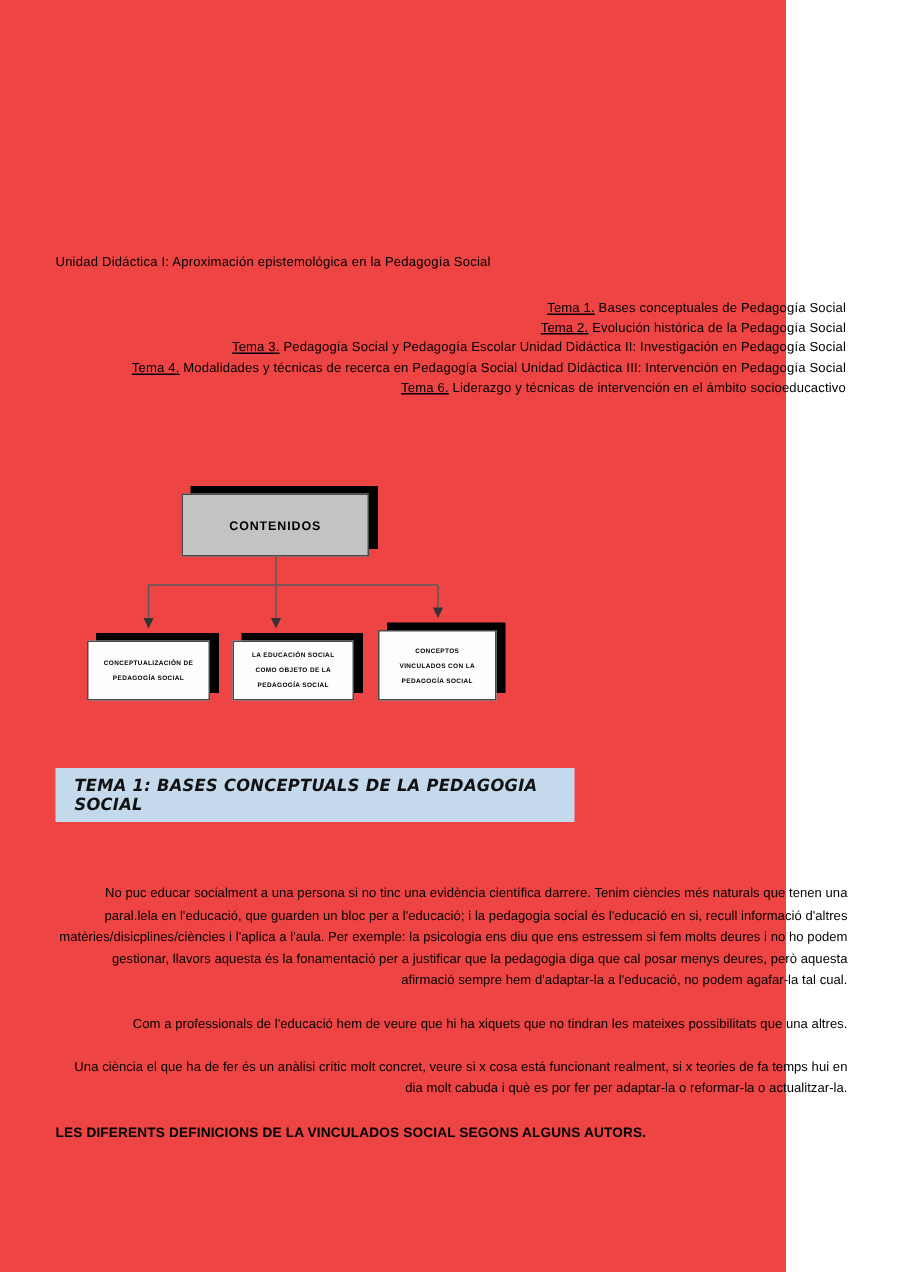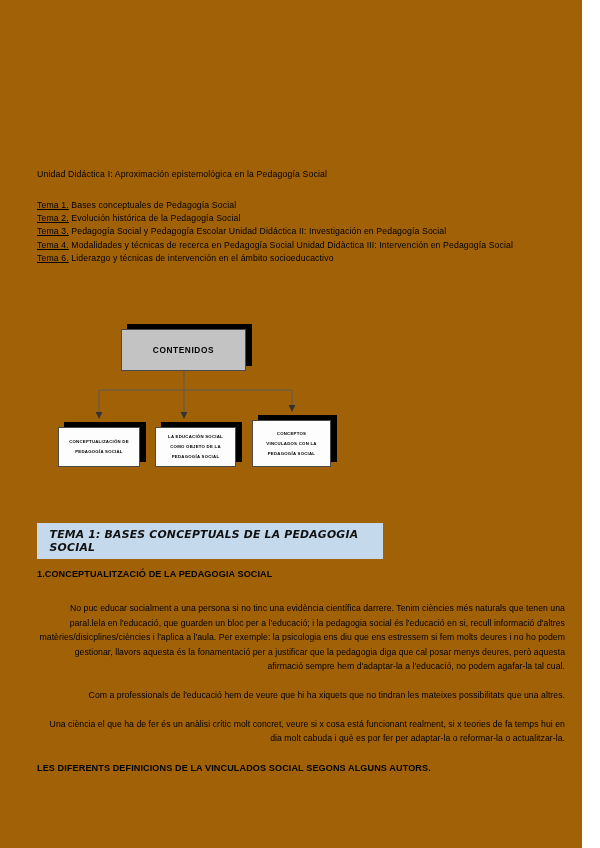--- a/index.html
+++ b/index.html
@@ -12,23 +12,23 @@
     height: 848px;
     position: relative;
     overflow: hidden;
     font-family: "Liberation Sans", sans-serif;
     color: #000000;
   }
 
   .page {
     position: absolute;
     left: 0; top: 0;
-    width: 582px;
+    width: 524px;
     height: 848px;
-    background: #a16207;
+    background: #ef4444;
   }
 
   .content {
     position: absolute;
     left: 37px;
     top: 168px;
     width: 527px;
   }
 
   
@@ -42,20 +42,21 @@
   .tema-list {
     margin: 0;
     padding: 0;
     list-style: none;
   }
   .tema-line {
     font-size: 8.7px;
     line-height: 13.2px;
     letter-spacing: 0.12px;
     margin: 0;
+    text-align: right;
   }
   .tema-label {
     text-decoration: underline;
     text-underline-offset: 1px;
   }
 
   
   .diagram {
     position: absolute;
     left: 37px;
@@ -138,21 +139,21 @@
     top: 0;
     width: 320px;
     height: 160px;
     pointer-events: none;
   }
 
   
   .banner {
     position: absolute;
     left: 37px;
-    top: 523px;
+    top: 512px;
     width: 346px;
     height: 36px;
     background: #c5d9ed;
     display: flex;
     align-items: center;
     justify-content: flex-end;
   }
   .banner-text {
     padding-left: 13px;
     font-family: "DejaVu Sans", sans-serif;
@@ -260,21 +261,20 @@
       </div>
     </div>
   </div>
 
   <div class="banner">
     <span class="banner-text">TEMA 1: BASES CONCEPTUALS DE LA PEDAGOGIA SOCIAL</span>
   </div>
 
   <div class="body-area">
 
-    <p class="heading-bold">1.CONCEPTUALITZACIÓ DE  LA PEDAGOGIA SOCIAL</p>
 
     <div class="sp-20"></div>
 
     <p class="para">No puc educar socialment a una persona si no tinc una evidència científica darrere. Tenim ciències més naturals que tenen una paral.lela en l'educació, que guarden un bloc per a l'educació; i la pedagogia social és l'educació en si, recull informació d'altres matèries/disicplines/ciències i l'aplica a l'aula. Per exemple: la psicologia ens diu que ens estressem si fem molts deures i no ho podem gestionar, llavors aquesta és la fonamentació per a justificar que la pedagogia diga que cal posar menys deures, però aquesta afirmació sempre hem d'adaptar-la a l'educació, no podem agafar-la tal cual.</p>
 
     <div class="sp-14"></div>
 
     <p class="para">Com a professionals de l'educació hem de veure que hi ha xiquets que no tindran les mateixes possibilitats que una altres.</p>
 
     <div class="sp-14"></div>

